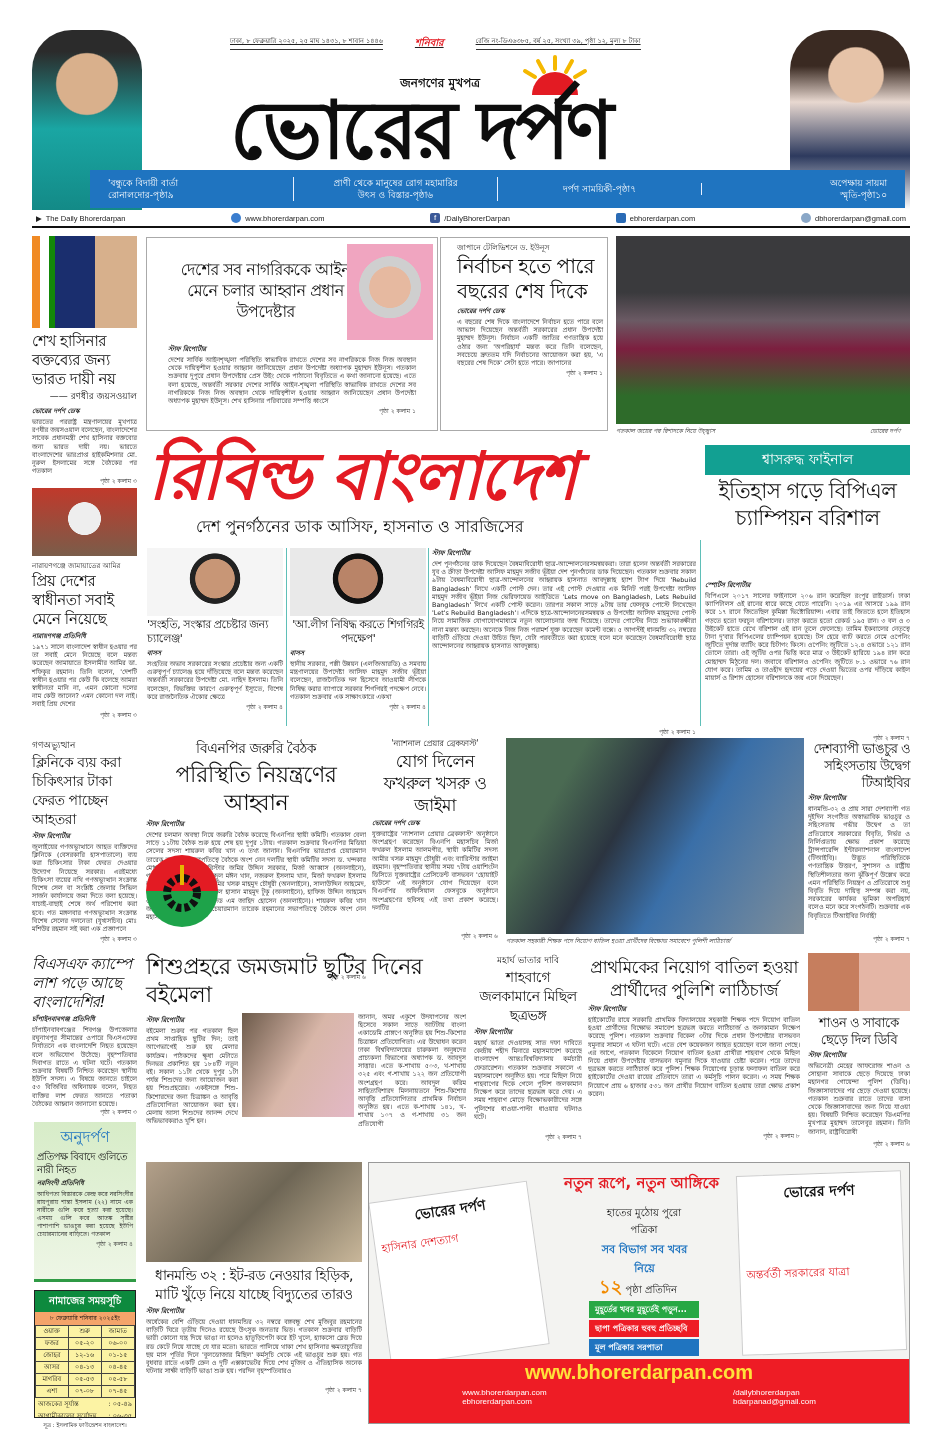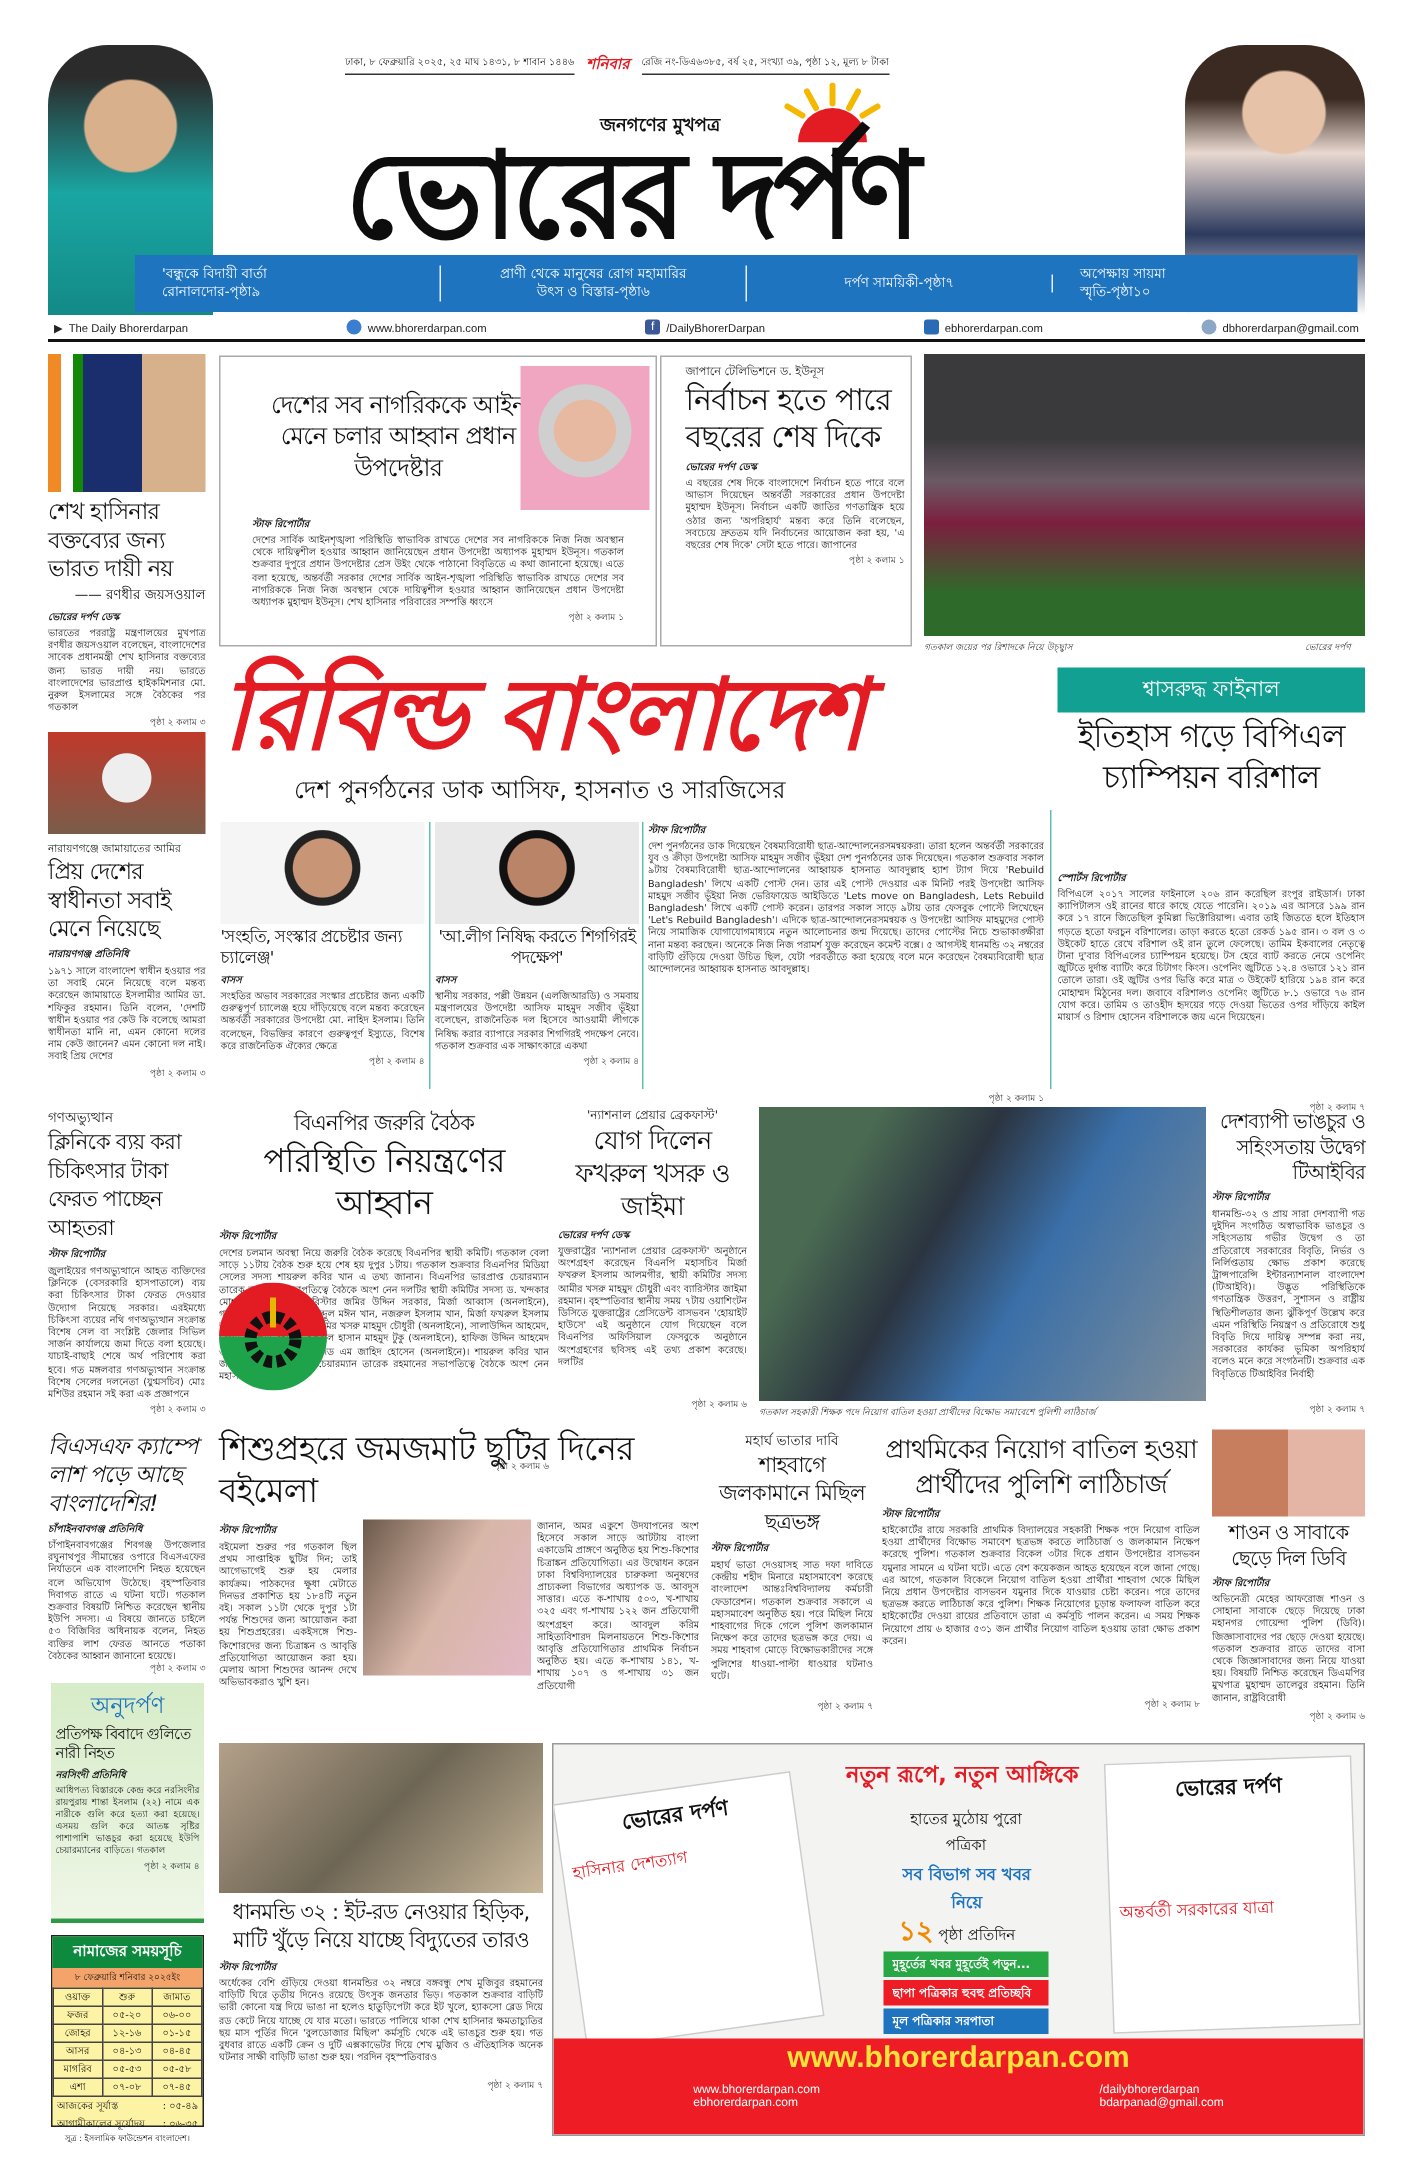--- a/index.html
+++ b/index.html
@@ -8,29 +8,29 @@
   .body-text { font-size: 6.4px; line-height: 8.2px; color: #222; text-align: justify; }
   .byline { font-size: 6.5px; font-style: italic; font-weight: bold; color: #111; margin: 2px 0 1px; }
   .jump { font-size: 6px; text-align: right; color: #333; margin-top: 1px; }
   .kicker { font-size: 8.5px; color: #222; }
   .photo { background: linear-gradient(135deg, #b9b3a8, #6d6a66); border: 0; }
   .caption { font-size: 6px; font-style: italic; color: #333; }
   .vr { position: absolute; width: 1px; background: #5fbfb8; }
   .hl { font-family: "DejaVu Sans", sans-serif; font-weight: normal; color: #111; letter-spacing: -0.5px; }
 
   
-  #topline { left: 230px; top: 36px; width: 480px; height: 14px; font-size: 6.5px; color: #222; display: flex; align-items: center; gap: 8px; }
+  #topline { left: 230px; top: 36px; width: 480px; height: 14px; font-size: 6.5px; color: #222; display: flex; align-items: center; gap: 32px; text-decoration: underline; }
   #topline .rule { border-bottom: 1px solid #333; padding-bottom: 2px; }
   #weekday { color: #e31b23; font-weight: bold; font-style: italic; font-size: 10px; }
   #tagline { left: 400px; top: 74px; font-size: 12px; font-weight: bold; color: #111; }
   #logo { left: 230px; top: 90px; font-size: 80px; font-weight: bold; color: #0d0d0d; letter-spacing: -4px; font-family: "DejaVu Serif", serif; line-height: 1; }
   #sun { left: 520px; top: 55px; width: 70px; height: 40px; }
   #blue-bar { left: 90px; top: 170px; width: 815px; height: 38px; background: #1f74c0; display: flex; align-items: center; }
   #blue-bar .teaser { color: #fff; font-size: 9px; line-height: 12px; padding: 0 18px; border-right: 1.5px solid #e8f0ff; flex: 1; }
-  #blue-bar .teaser:last-child { border-right: none; text-align: left; }
+  #blue-bar .teaser:last-child { border-right: none; text-align: right; }
   #social-bar { left: 32px; top: 210px; width: 878px; height: 18px; display: flex; align-items: center; justify-content: space-between; font-size: 7.5px; color: #222; border-bottom: 2px solid #111; padding: 0 4px; font-family: "Liberation Sans", sans-serif; }
   .social-item { display: flex; align-items: center; gap: 4px; }
   .sicon { width: 10px; height: 10px; border-radius: 2px; display: inline-block; }
   #ronaldo { left: 32px; top: 30px; width: 110px; height: 180px; background: radial-gradient(circle at 50% 30%, #d9b08c 0 22%, transparent 23%), linear-gradient(#2b2b2b 0 12%, #1aa6a3 55%, #138a87 100%); border-radius: 40px 40px 0 0; }
   #actress { left: 790px; top: 30px; width: 120px; height: 180px; background: radial-gradient(circle at 55% 25%, #e6c3a8 0 18%, transparent 19%), linear-gradient(#3a2a22 0 20%, #e8d8d0 40%, #2d3a5e 70%, #ffffff 100%); border-radius: 40px 40px 0 0; }
 
   
   .lc { left: 32px; width: 105px; }
 
   

